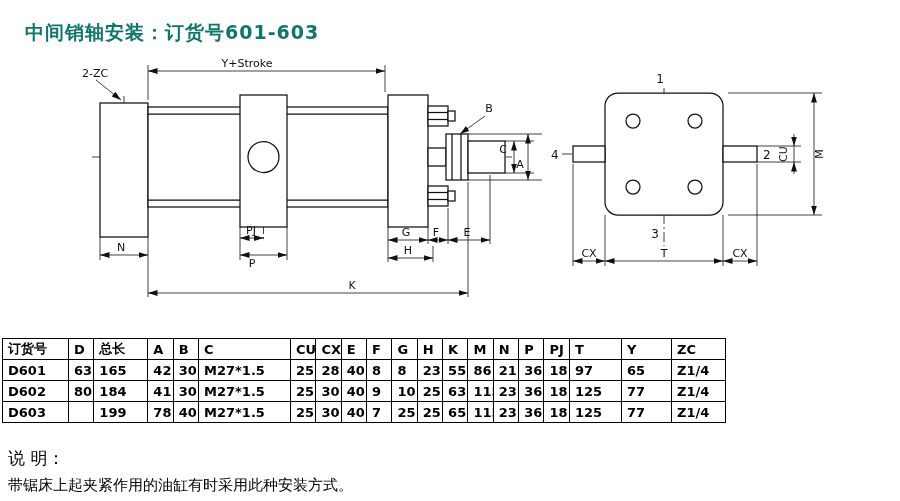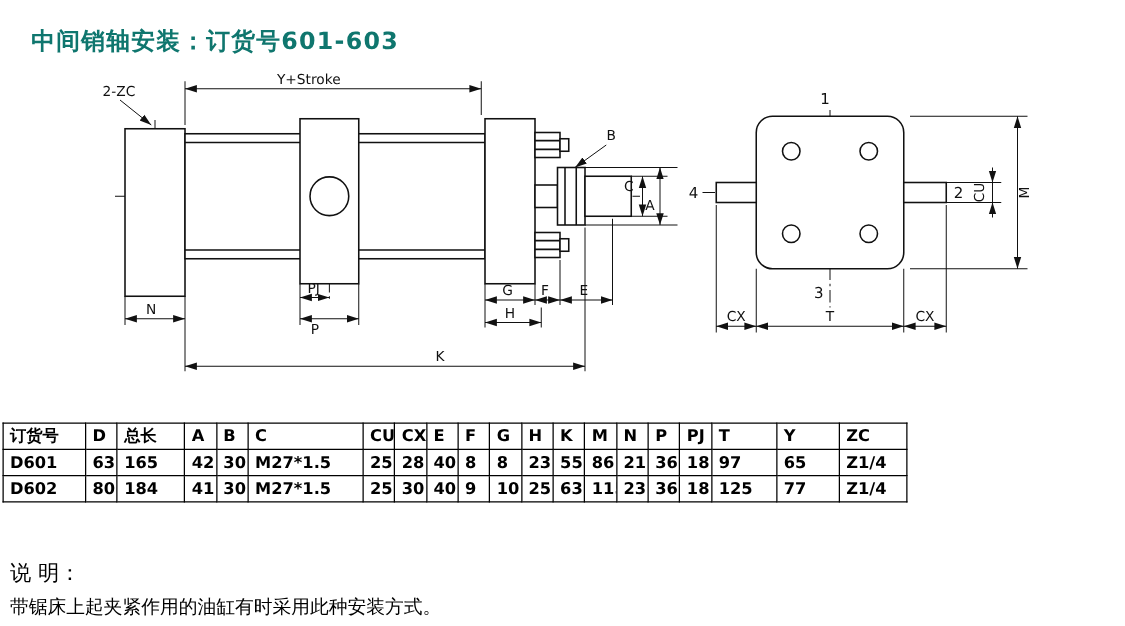--- a/index.html
+++ b/index.html
@@ -262,17 +262,39 @@
         <td>25</td>
         <td>63</td>
         <td>115</td>
         <td>23</td>
         <td>36</td>
         <td>18</td>
         <td>125</td>
         <td>77</td>
         <td>Z1/4</td>
       </tr>
+      <tr>
+        <td>D603</td>
+        <td></td>
+        <td>199</td>
+        <td>78</td>
+        <td>40</td>
+        <td>M27*1.5</td>
+        <td>25</td>
+        <td>30</td>
+        <td>40</td>
+        <td>7</td>
+        <td>25</td>
+        <td>25</td>
+        <td>65</td>
+        <td>115</td>
+        <td>23</td>
+        <td>36</td>
+        <td>18</td>
+        <td>125</td>
+        <td>77</td>
+        <td>Z1/4</td>
+      </tr>
     </tbody>
 </table>
 
 <div class="notes-heading">说 明：</div>
 <div class="notes-body">带锯床上起夹紧作用的油缸有时采用此种安装方式。</div>
 
 </body></html>

